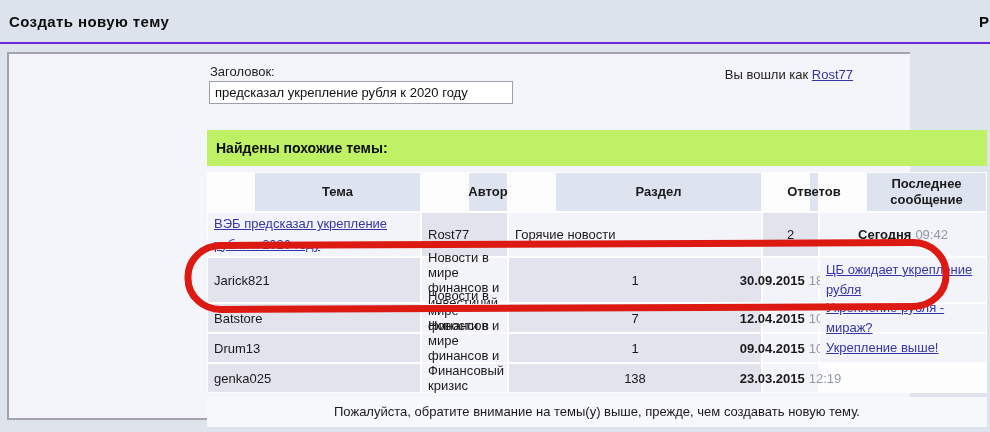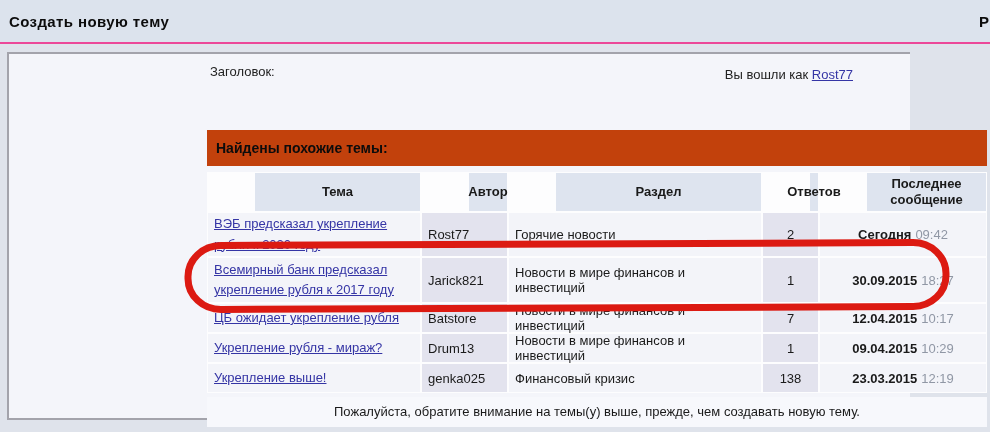--- a/index.html
+++ b/index.html
@@ -9,21 +9,21 @@
     background: #dfe3eb;
     font-family: "Liberation Sans", sans-serif;
     font-size: 13px;
     color: #1a1a1a;
     overflow: hidden;
   }
   
   .top-bar {
     position: absolute; left: 0; top: 0; width: 990px; height: 44px;
     background: #dce3ed;
-    border-bottom: 2px solid #ec4899;
+    border-bottom: 2px solid #6d28d9;
   }
   .top-title {
     position: absolute; left: 9px; top: 13px;
     font-size: 15px; font-weight: bold; letter-spacing: .4px; color: #0c0c0c;
   }
   .top-right {
     position: absolute; right: 1px; top: 13px;
     font-size: 15px; font-weight: bold; color: #0c0c0c; text-decoration: none;
   }
   
@@ -37,21 +37,21 @@
     position: absolute; left: 200px; top: 27px; width: 304px; height: 23px;
     border: 1px solid #9aa0ab; background: #fff;
     font-family: "Liberation Sans", sans-serif; font-size: 13px;
     padding: 2px 5px; color: #111;
   }
   .logged { position: absolute; right: 57px; top: 13px; color: #222; }
   .logged a { color: #3535a5; }
   
   .similar-wrap { position: absolute; left: 198px; top: 76px; width: 780px; }
   .band {
-    background: #c2410c; height: 36px;
+    background: #bef264; height: 36px;
     display: flex; align-items: center; padding-left: 9px;
     font-weight: bold; font-size: 14px; color: #0c0c0c;
     margin-bottom: 6px;
   }
   .grid {
     display: grid;
     grid-template-columns: 212px 85px 252px 55px 166px;
     grid-template-rows: 38px 43px 44px 28px 28px 28px;
     gap: 2px;
     background: #fdfdfe;
@@ -84,20 +84,21 @@
 </head>
 <body>
 
 <div class="top-bar">
   <span class="top-title">Создать новую тему</span>
   <a class="top-right" href="#">Р</a>
 </div>
 
 <div class="panel">
   <label class="title-label">Заголовок:</label>
+  <input class="title-input" type="text" value="предсказал укрепление рубля к 2020 году" style="">
   <div class="logged">
     <span>Вы вошли как</span>
     <a href="#">Rost77</a>
   </div>
 
   <div class="similar-wrap">
     <div class="band">
       <span>Найдены похожие темы:</span>
     </div>
     <div class="grid" id="topics-table">
@@ -115,23 +116,20 @@
     <a class="topic-link" href="#">ВЭБ предсказал укрепление рубля к 2020 году</a>
   </div>
   <div class="td col-shade">Rost77</div>
   <div class="td col-light">Горячие новости</div>
   <div class="td col-shade center">2</div>
   <div class="td col-light last-cell">
     <span class="date">Сегодня</span>
     <span class="time">09:42</span>
   </div>
 
-  <div class="td col-light">
-    <a class="topic-link" href="#">Всемирный банк предсказал укрепление рубля к 2017 году</a>
-  </div>
   <div class="td col-shade">Jarick821</div>
   <div class="td col-light">Новости в мире финансов и инвестиций</div>
   <div class="td col-shade center">1</div>
   <div class="td col-light last-cell">
     <span class="date">30.09.2015</span>
     <span class="time">18:27</span>
   </div>
 
   <div class="td col-light">
     <a class="topic-link" href="#">ЦБ ожидает укрепление рубля</a>

